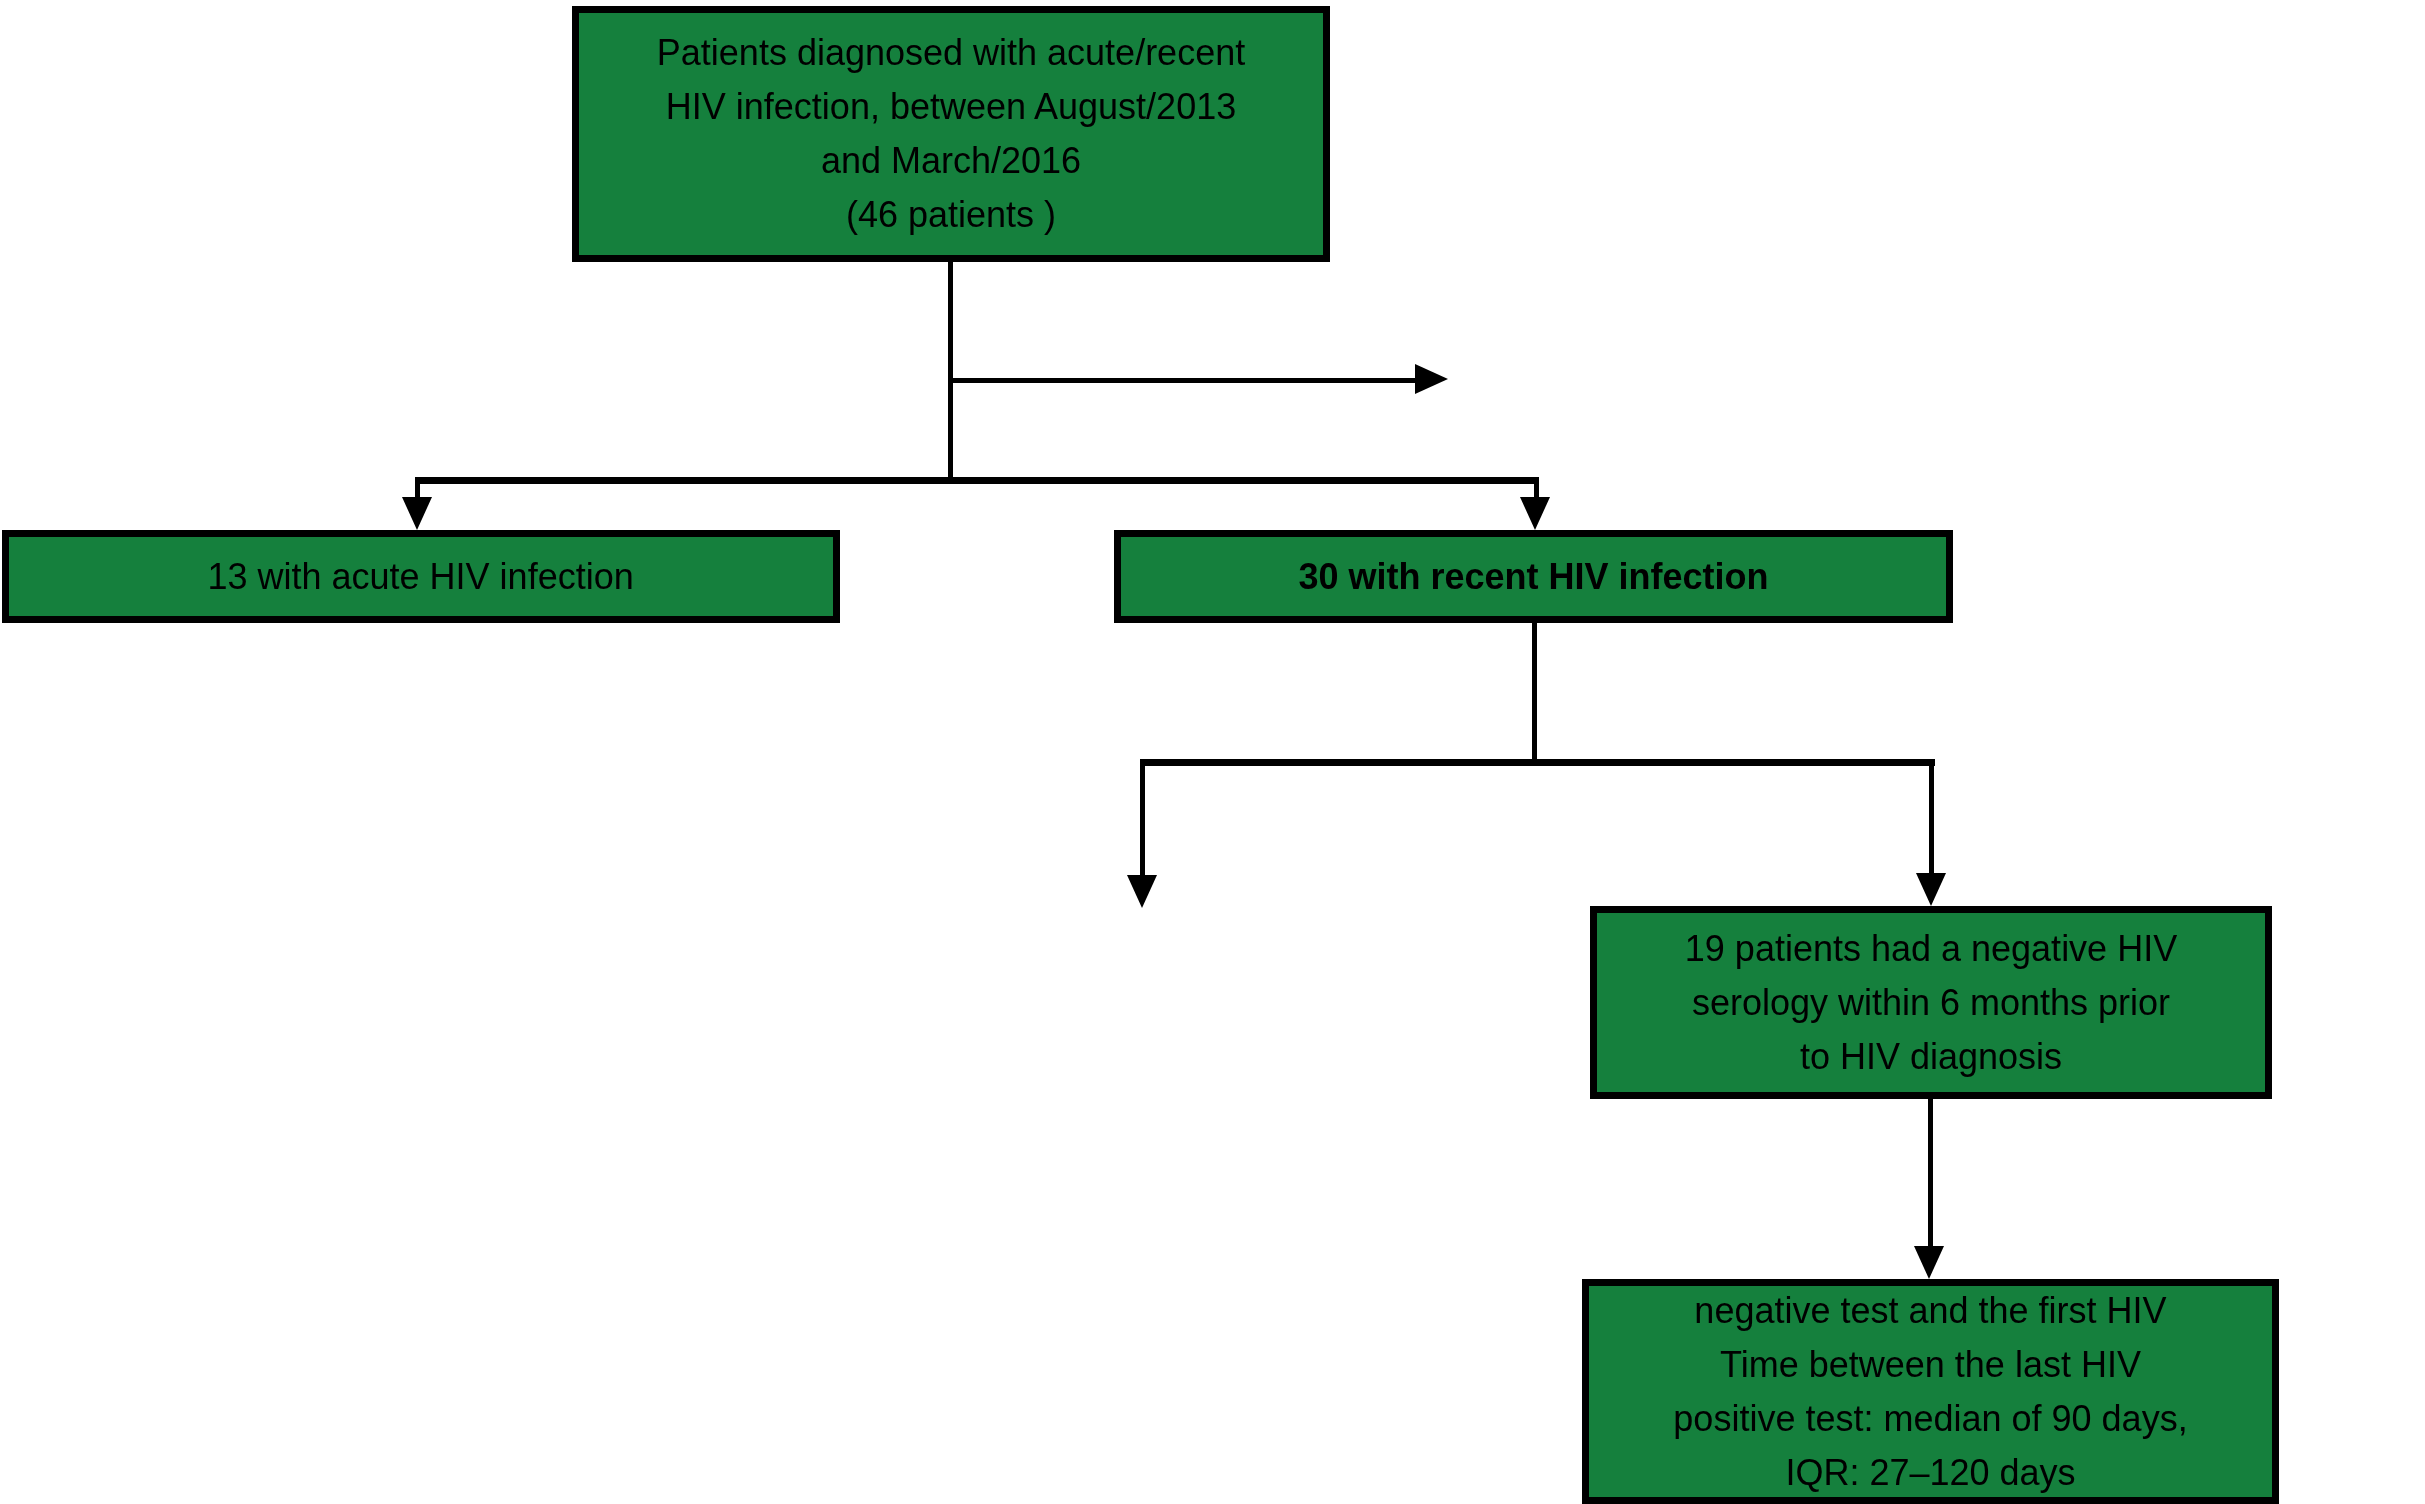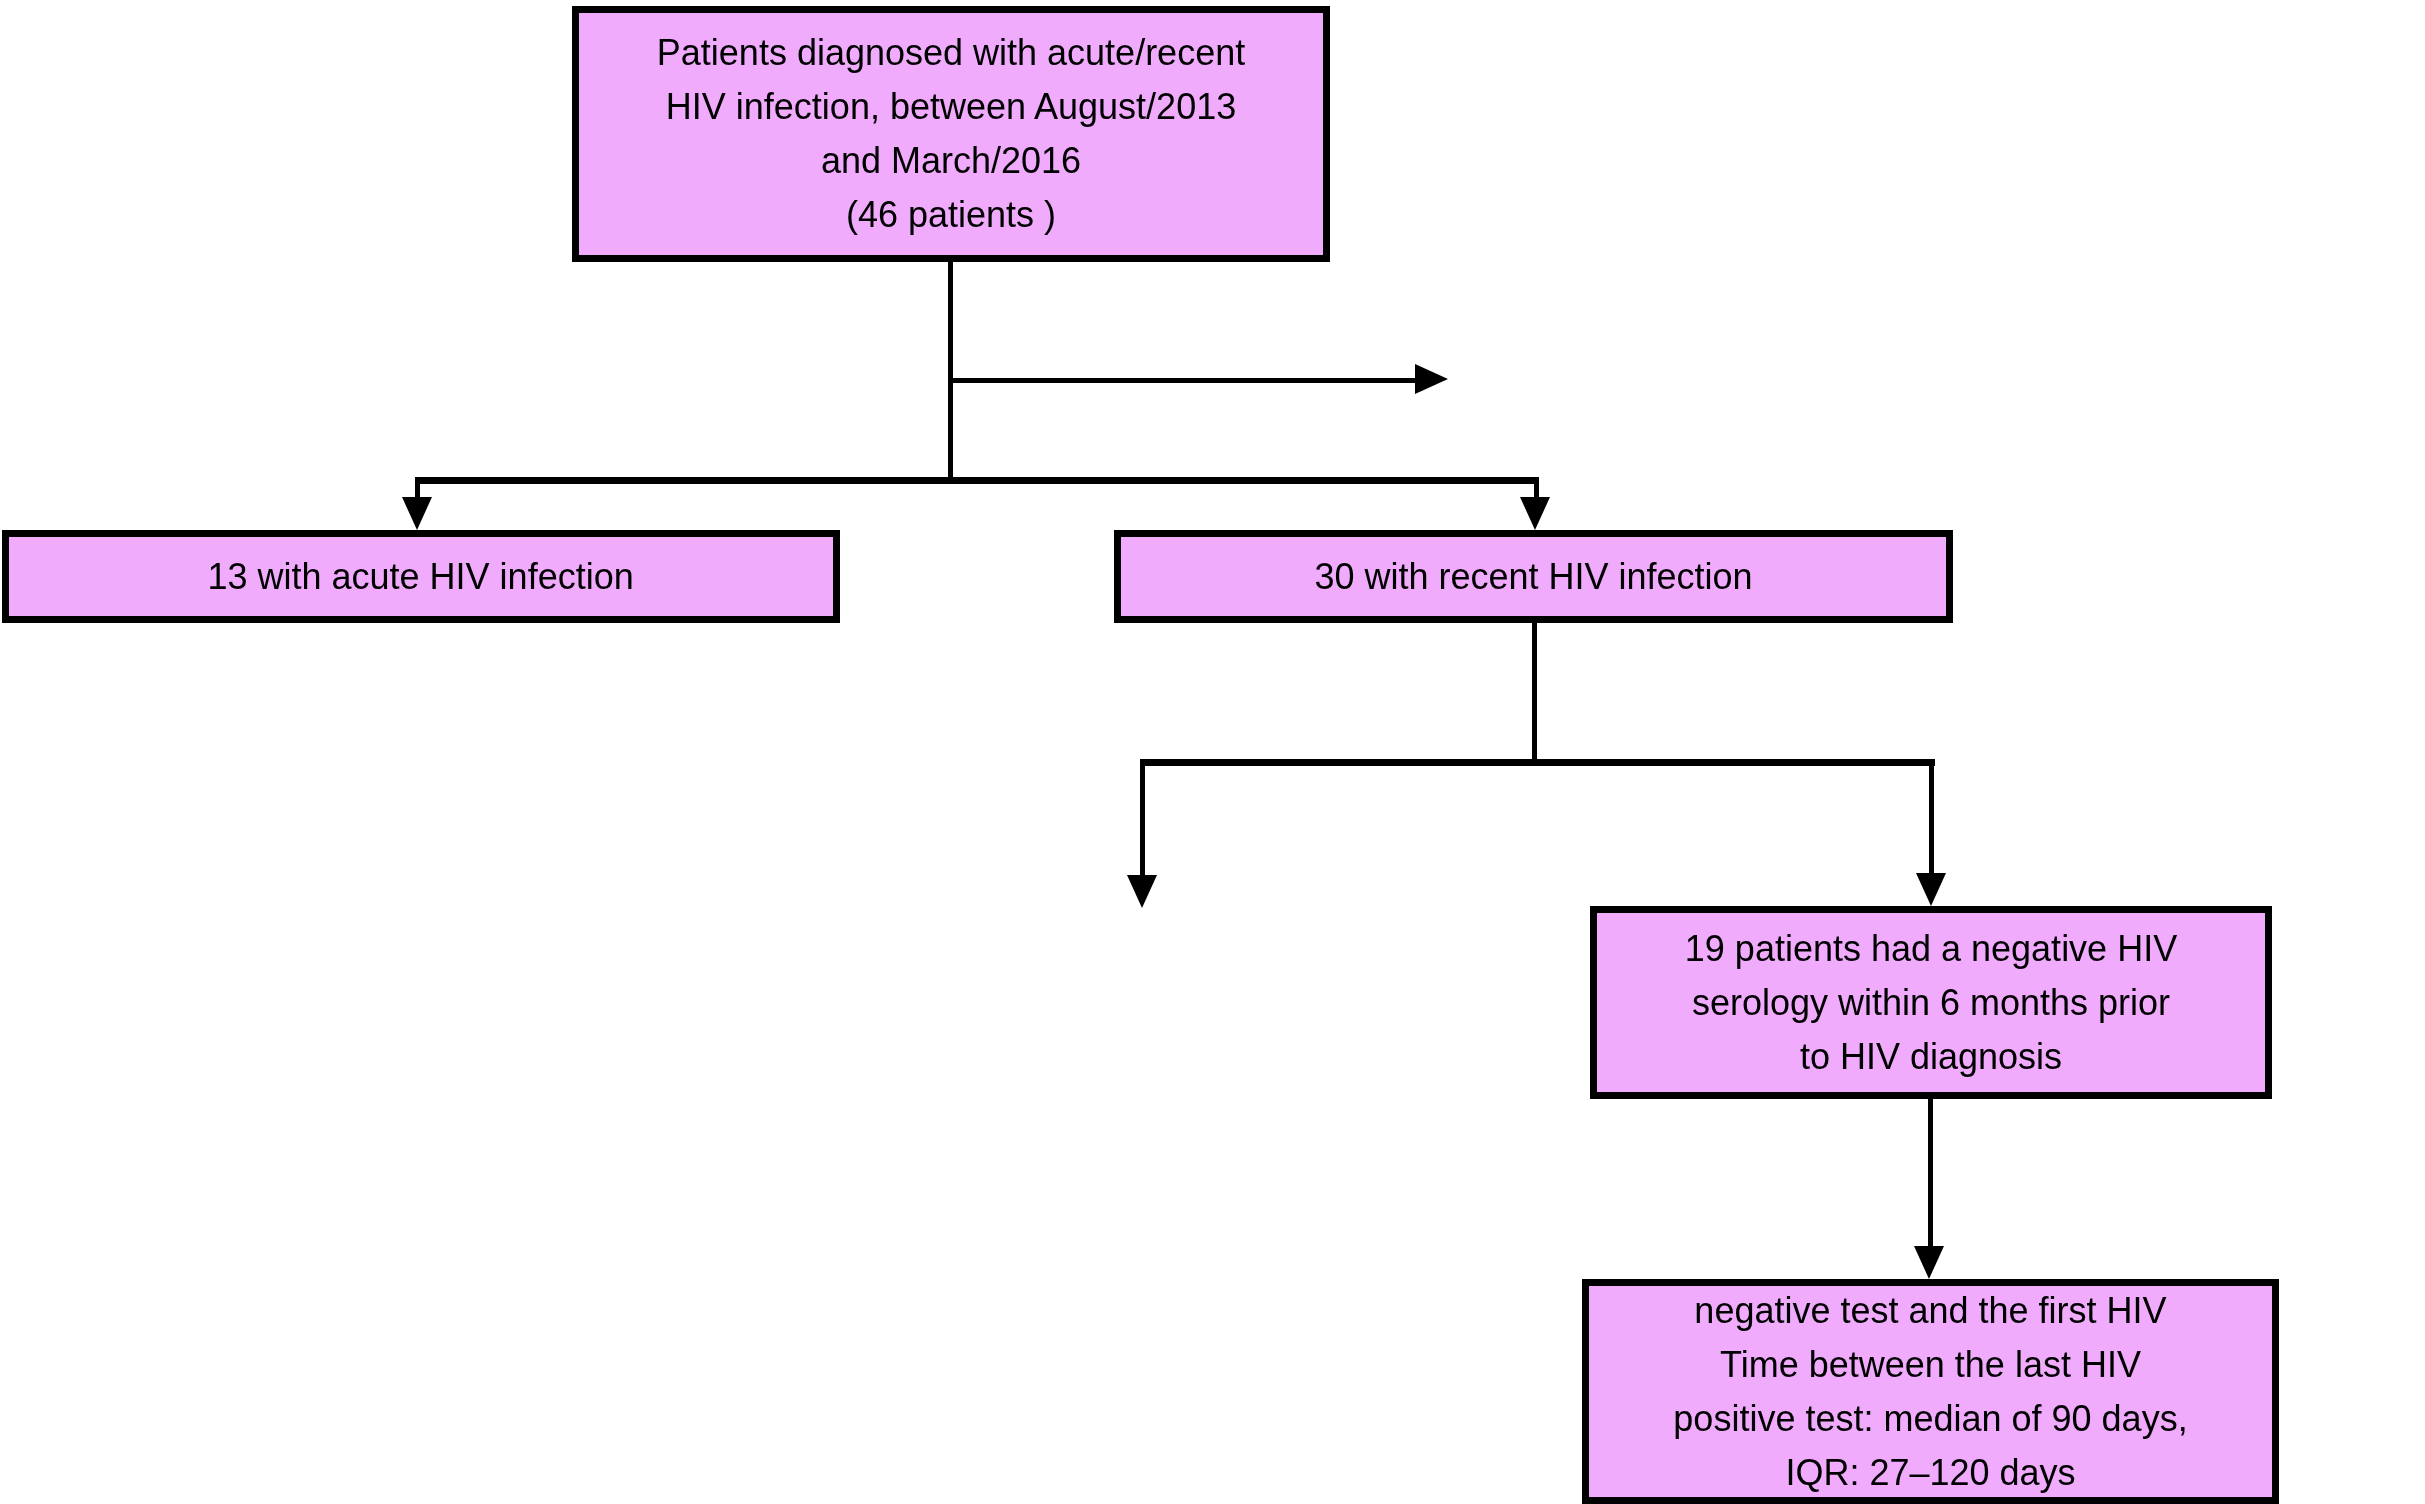--- a/index.html
+++ b/index.html
@@ -12,21 +12,21 @@
     width: 2426px;
     height: 1505px;
     background: #ffffff;
     font-family: "Liberation Sans", "DejaVu Sans", sans-serif;
     color: #000000;
   }
   .box {
     position: absolute;
     box-sizing: border-box;
     border: 7.8px solid #000000;
-    background: #f0abfc;
+    background: #15803d;
     display: flex;
     flex-direction: column;
     justify-content: center;
     align-items: center;
     text-align: center;
     font-size: 36px;
     line-height: 54px;
     color: #000000;
   }
   .box .tline {
@@ -90,21 +90,21 @@
     <span class="tline">HIV infection, between August/2013</span>
     <span class="tline">and March/2016</span>
     <span class="tline">(46 patients )</span>
   </div>
 
 
   <div class="box" style="left:1.6px; top:530px; width:838px; height:93px;">
     <span class="tline">13 with acute HIV infection</span>
   </div>
 
-  <div class="box" style="left:1114px; top:530px; width:839px; height:93px;">
+  <div class="box" style="left:1114px; top:530px; width:839px; height:93px;font-weight:bold;">
     <span class="tline">30 with recent HIV infection</span>
   </div>
 
 
   <div class="box" style="left:1590px; top:906px; width:682px; height:193px;">
     <span class="tline">19 patients had a negative HIV</span>
     <span class="tline">serology within 6 months prior</span>
     <span class="tline">to HIV diagnosis</span>
   </div>
 

